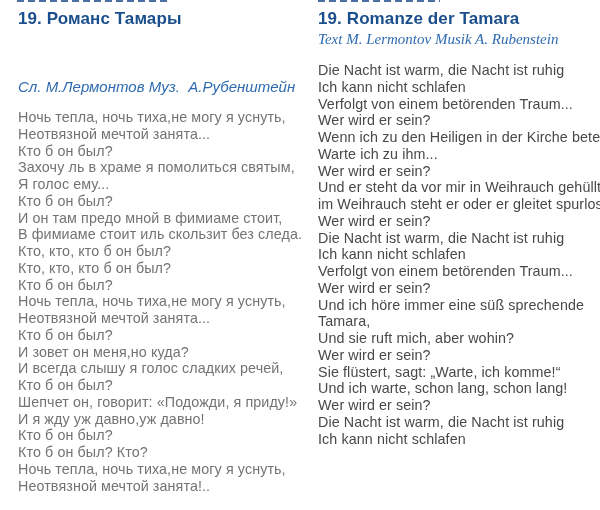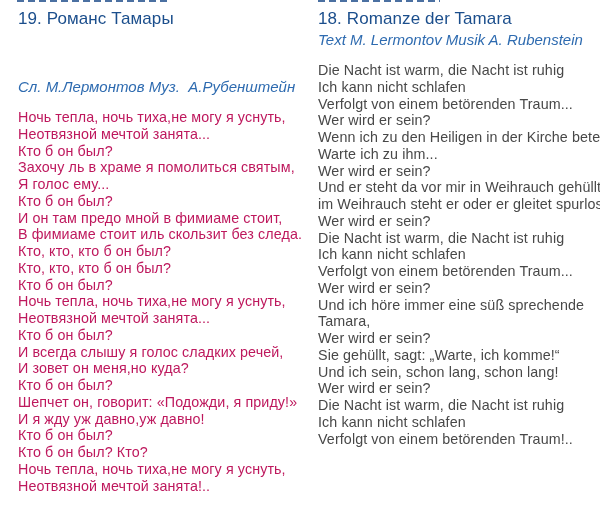--- a/index.html
+++ b/index.html
@@ -29,21 +29,21 @@
   .column {
     position: absolute;
     top: 9px;
     width: 282px;
   }
   .column.ru { left: 18px;  }
   .column.de { left: 318px; }
 
   .song-title {
     font-size: 17px;
-    font-weight: normal;
+    font-weight: bold;
     line-height: 20px;
     letter-spacing: 0.1px;
     white-space: nowrap;
   }
   .song-credit {
     font-size: 15px;
     font-style: italic;
     line-height: 19px;
     margin-top: 1px;
     white-space: pre-wrap;
@@ -62,70 +62,70 @@
 <body>
 
 <div class="page">
 
   <div class="top-artifact left"></div>
   <div class="top-artifact right"></div>
 
   <div class="column ru">
     <div class="song-title" style="color: rgb(27, 78, 140);">19. Романс Тамары</div>
     <div class="song-credit" style="color: rgb(46, 107, 176); margin-top: 48px;">Сл. М.Лермонтов Муз.  А.Рубенштейн</div>
-    <div class="lyrics" style="color: #be185d;">
+    <div class="lyrics" style="color: #737373;">
         <div class="lyric-line">Ночь тепла, ночь тиха,не могу я уснуть,</div>
         <div class="lyric-line">Неотвязной мечтой занята...</div>
         <div class="lyric-line">Кто б он был?</div>
         <div class="lyric-line">Захочу ль в храме я помолиться святым,</div>
         <div class="lyric-line">Я голос ему...</div>
         <div class="lyric-line">Кто б он был?</div>
         <div class="lyric-line">И он там предо мной в фимиаме стоит,</div>
         <div class="lyric-line">В фимиаме стоит иль скользит без следа.</div>
         <div class="lyric-line">Кто, кто, кто б он был?</div>
         <div class="lyric-line">Кто, кто, кто б он был?</div>
         <div class="lyric-line">Кто б он был?</div>
         <div class="lyric-line">Ночь тепла, ночь тиха,не могу я уснуть,</div>
         <div class="lyric-line">Неотвязной мечтой занята...</div>
         <div class="lyric-line">Кто б он был?</div>
+        <div class="lyric-line">И зовет он меня,но куда?</div>
         <div class="lyric-line">И всегда слышу я голос сладких речей,</div>
-        <div class="lyric-line">И зовет он меня,но куда?</div>
         <div class="lyric-line">Кто б он был?</div>
         <div class="lyric-line">Шепчет он, говорит: «Подожди, я приду!»</div>
         <div class="lyric-line">И я жду уж давно,уж давно!</div>
         <div class="lyric-line">Кто б он был?</div>
         <div class="lyric-line">Кто б он был? Кто?</div>
         <div class="lyric-line">Ночь тепла, ночь тиха,не могу я уснуть,</div>
         <div class="lyric-line">Неотвязной мечтой занята!..</div>
       </div>
   </div>
 
   <div class="column de">
-    <div class="song-title" style="color: rgb(27, 78, 140);">18. Romanze der Tamara</div>
-    <div class="song-credit" style="color: rgb(46, 107, 176);">Text M. Lermontov Musik A. Rubenstein</div>
+    <div class="song-title" style="color: rgb(27, 78, 140);">19. Romanze der Tamara</div>
+    <div class="song-credit" style="color: rgb(46, 107, 176); font-family: Liberation Serif, serif;">Text M. Lermontov Musik A. Rubenstein</div>
     <div class="lyrics" style="color: rgb(72, 72, 72);">
         <div class="lyric-line">Die Nacht ist warm, die Nacht ist ruhig</div>
         <div class="lyric-line">Ich kann nicht schlafen</div>
         <div class="lyric-line">Verfolgt von einem betörenden Traum...</div>
         <div class="lyric-line">Wer wird er sein?</div>
         <div class="lyric-line">Wenn ich zu den Heiligen in der Kirche bete,</div>
         <div class="lyric-line">Warte ich zu ihm...</div>
         <div class="lyric-line">Wer wird er sein?</div>
         <div class="lyric-line">Und er steht da vor mir in Weihrauch gehüllt,</div>
         <div class="lyric-line">im Weihrauch steht er oder er gleitet spurlos.</div>
         <div class="lyric-line">Wer wird er sein?</div>
         <div class="lyric-line">Die Nacht ist warm, die Nacht ist ruhig</div>
         <div class="lyric-line">Ich kann nicht schlafen</div>
         <div class="lyric-line">Verfolgt von einem betörenden Traum...</div>
         <div class="lyric-line">Wer wird er sein?</div>
         <div class="lyric-line">Und ich höre immer eine süß sprechende</div>
         <div class="lyric-line">Tamara,</div>
+        <div class="lyric-line">Und sie ruft mich, aber wohin?</div>
         <div class="lyric-line">Wer wird er sein?</div>
-        <div class="lyric-line">Sie gehüllt, sagt: „Warte, ich komme!“</div>
-        <div class="lyric-line">Und ich sein, schon lang, schon lang!</div>
+        <div class="lyric-line">Sie flüstert, sagt: „Warte, ich komme!“</div>
+        <div class="lyric-line">Und ich warte, schon lang, schon lang!</div>
         <div class="lyric-line">Wer wird er sein?</div>
         <div class="lyric-line">Die Nacht ist warm, die Nacht ist ruhig</div>
         <div class="lyric-line">Ich kann nicht schlafen</div>
-        <div class="lyric-line">Verfolgt von einem betörenden Traum!..</div>
       </div>
   </div>
 
 </div>
 
 </body></html>

